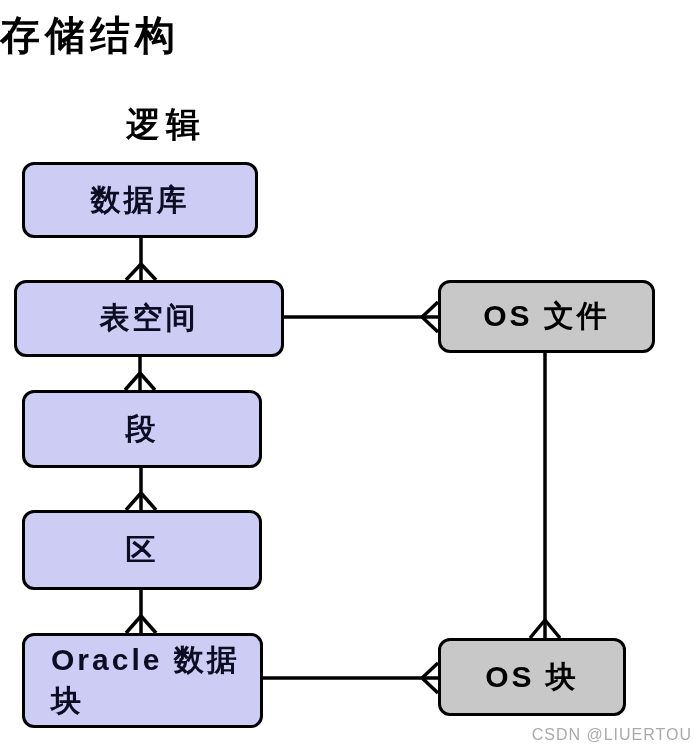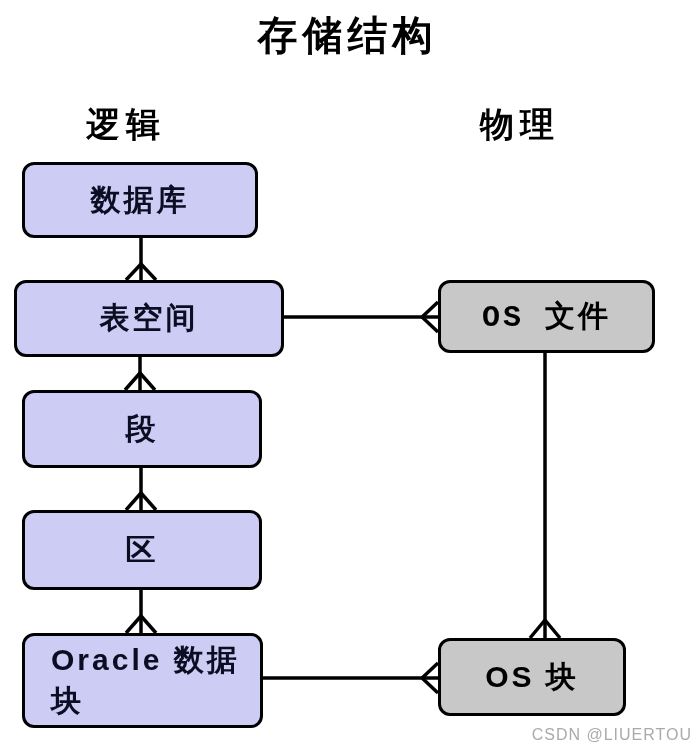--- a/index.html
+++ b/index.html
@@ -7,34 +7,34 @@
     position:relative;
     width:695px;height:748px;
     background:#ffffff;
     font-family:"Liberation Sans",sans-serif;
     overflow:hidden;
   }
   .title{
     position:absolute;
     left:0;top:8px;width:695px;
     margin:0;
-    text-align:center;
+    text-align:left;
     font-size:40px;
     font-weight:bold;
     letter-spacing:5px;
     color:#000000;
   }
   .col-header{
     position:absolute;
     top:102px;
     font-size:34px;
     font-weight:bold;
     letter-spacing:6px;
     color:#000000;
-    text-align:left;
+    text-align:right;
     width:120px;
   }
   .col-header.logical{left:86px;}
   .col-header.physical{left:480px;}
   .edges{
     position:absolute;
     left:0;top:0;
   }
   .edges line{
     stroke:#000000;
@@ -53,39 +53,38 @@
     letter-spacing:3px;
     color:#0c0c22;
   }
   .node.logical{background:#ccccf4;}
   .node.physical{background:#c8c8c8;color:#000000;}
   .node-database{left:22px;top:162px;width:236px;height:76px;}
   .node-tablespace{left:14px;top:280px;width:270px;height:77px;}
   .node-segment{left:22px;top:390px;width:240px;height:78px;}
   .node-extent{left:22px;top:510px;width:240px;height:80px;}
   .node-oracle-block{left:22px;top:633px;width:241px;height:95px;padding-left:26px;}
-  .node-os-file{left:438px;top:280px;width:217px;height:73px;font-family:Liberation Mono, monospace;}
+  .node-os-file{left:438px;top:280px;width:217px;height:73px;}
   .node-os-block{left:438px;top:638px;width:188px;height:78px;}
   .watermark{
     position:absolute;
     right:3px;bottom:4px;
     font-size:16px;
     color:#aaaaaa;
     letter-spacing:1px;
   }
 </style>
 </head>
 <body>
 
 <div class="canvas">
 
   <h1 class="title">存储结构</h1>
 
   <div class="col-header logical">逻辑</div>
-  <div class="col-header physical">物理</div>
 
   <svg class="edges" width="695" height="748" viewBox="0 0 695 748">
 
     <g>
       <line x1="141" y1="238" x2="141" y2="280"></line>
       <line x1="141" y1="264" x2="126" y2="280"></line>
       <line x1="141" y1="264" x2="156" y2="280"></line>
     </g>
 
     <g>

